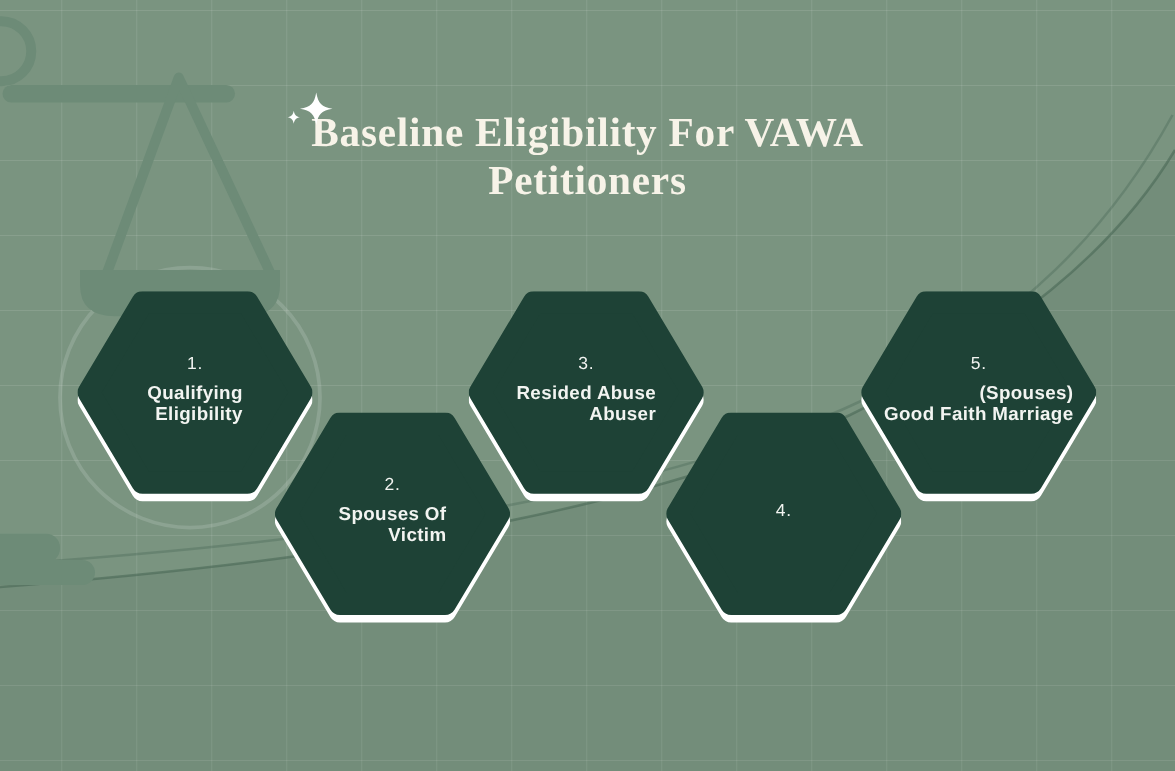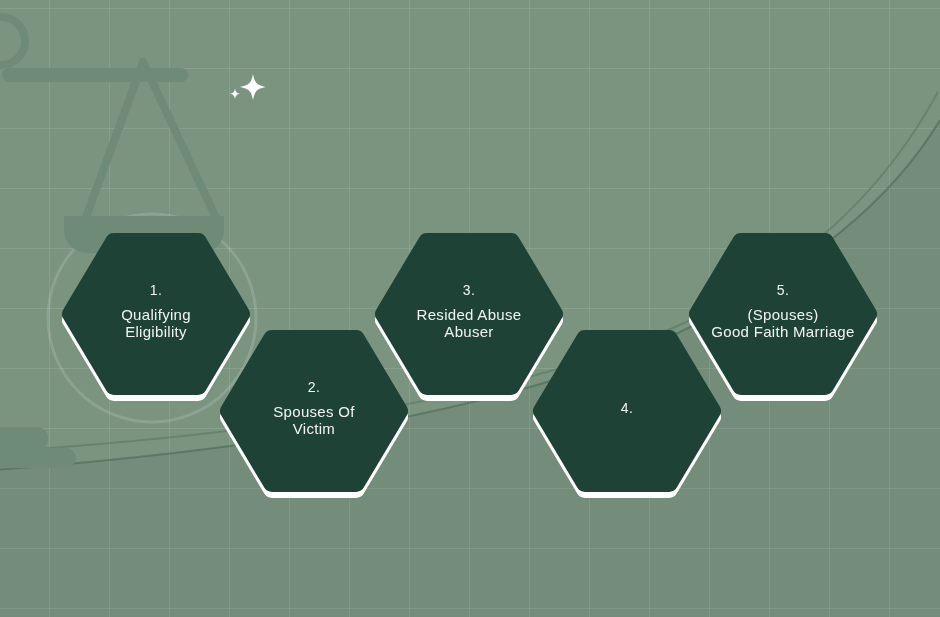--- a/index.html
+++ b/index.html
@@ -37,21 +37,21 @@
   }
   .sparkle{position:absolute;left:224px;top:70px;z-index:4;}
   .hex{position:absolute;width:188px;height:170px;z-index:2;}
   .hex svg{position:absolute;inset:0;display:block;}
   .hex-content{
     position:absolute;left:14px;right:14px;top:0;bottom:14px;
     display:flex;flex-direction:column;align-items:center;justify-content:center;
     gap:8px;text-align:center;color:var(--hex-text);z-index:2;
   }
   .hex-num{font-size:14px;font-weight:500;letter-spacing:0.5px;}
-  .hex-label{font-size:15px;font-weight:400;line-height:17px;letter-spacing:0.3px;}
+  .hex-label{font-size:15px;font-weight:700;line-height:17px;letter-spacing:0.3px;text-align:right;}
   .hex-label span{display:block;}
 </style>
 </head>
 <body>
 
 <div class="stage">
 
   <svg class="bg-art" viewBox="0 0 940 617" aria-hidden="true">
 
     <circle cx="152" cy="318" r="104" fill="none" stroke="rgba(255,255,255,0.14)" stroke-width="3"></circle>
@@ -69,20 +69,22 @@
       <rect x="-24" y="448" width="100" height="20" rx="10" fill="var(--silhouette)" stroke="none"></rect>
     </g>
   </svg>
 
   <svg class="sparkle" width="46" height="40" viewBox="0 0 46 40" aria-hidden="true">
     <path fill="#ffffff" d="M29,4 C30.6,13 33.2,15.4 42,17 C33.2,18.6 30.6,21 29,30 C27.4,21 24.8,18.6 16,17 C24.8,15.4 27.4,13 29,4 Z"></path>
     <path fill="#ffffff" d="M11,18.5 C11.7,22 12.8,23.1 16,23.7 C12.8,24.3 11.7,25.4 11,29 C10.3,25.4 9.2,24.3 6,23.7 C9.2,23.1 10.3,22 11,18.5 Z"></path>
   </svg>
 
   <header class="title-wrap">
+    <span class="title-line">Baseline Eligibility For VAWA</span>
+    <span class="title-line">Petitioners</span>
   </header>
 
   <div class="hex" style="left:62px;top:233px;">
     <svg viewBox="0 0 188 170" aria-hidden="true">
       <path d="M9,81 L52,9 L136,9 L179,81 L136,153 L52,153 Z" transform="translate(0,6)" fill="#ffffff" stroke="#ffffff" stroke-width="18" stroke-linejoin="round"></path>
       <path d="M9,81 L52,9 L136,9 L179,81 L136,153 L52,153 Z" fill="var(--hex)" stroke="var(--hex)" stroke-width="18" stroke-linejoin="round"></path>
     </svg>
     <div class="hex-content">
       <div class="hex-num">1.</div>
       <div class="hex-label">

